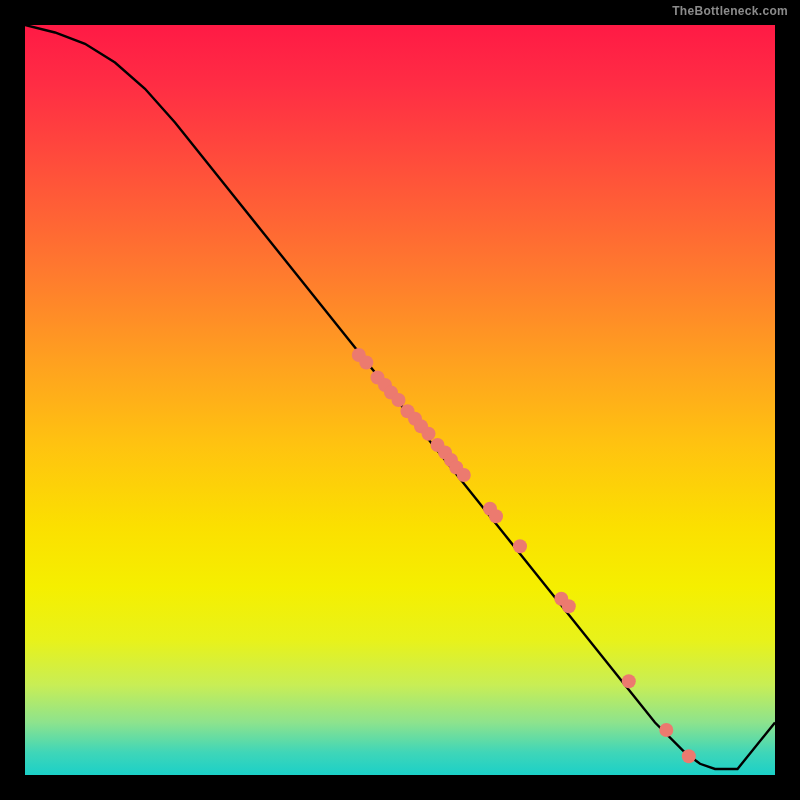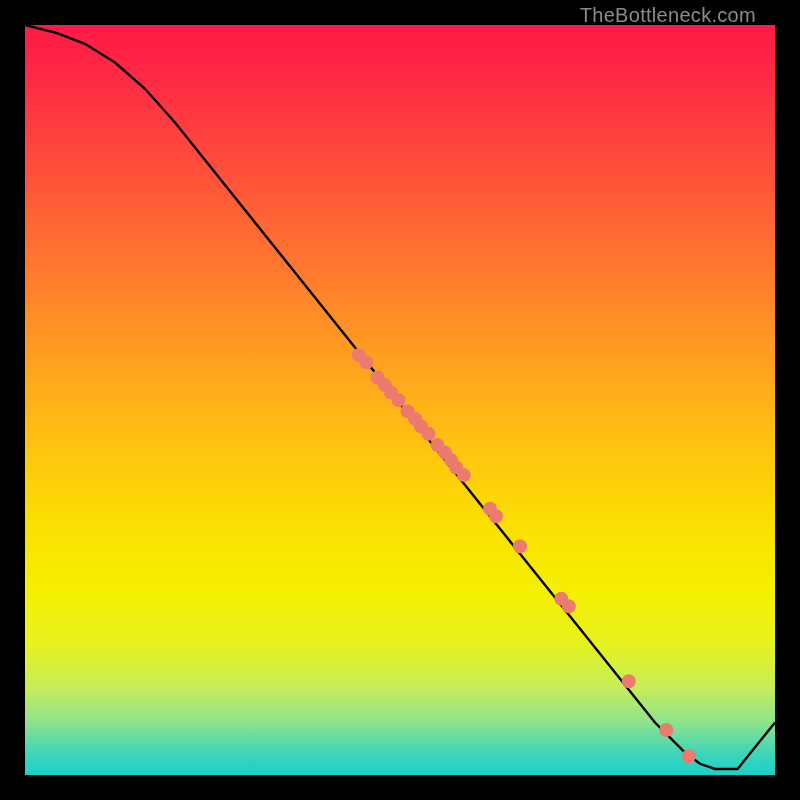--- a/index.html
+++ b/index.html
@@ -23,24 +23,24 @@
       #e8f21a 82%,
       #c8ee55 88%,
       #8de38d 93%,
       #3fd6b8 97%,
       #1bd0c8 100%
     );
   }
   .watermark {
     position: absolute;
     top: 4px;
-    right: 44px;
+    right: 12px;
     color: #8b8b8b;
-    font-size: 20px;
-    font-weight: 400;
+    font-size: 12px;
+    font-weight: 700;
     letter-spacing: 0.3px;
   }
   svg.curve { position: absolute; left: 0; top: 0; width: 750px; height: 750px; }
   .dot { fill: #ec7a6f; }
 </style>
 </head>
 <body>
 
 <div class="frame">
   <div class="watermark">TheBottleneck.com</div>

